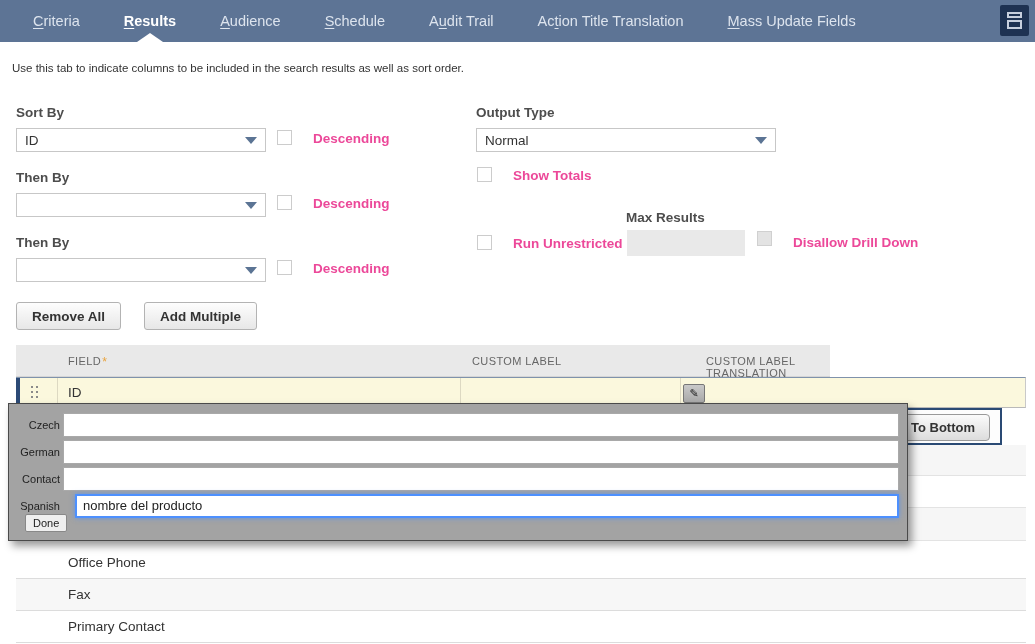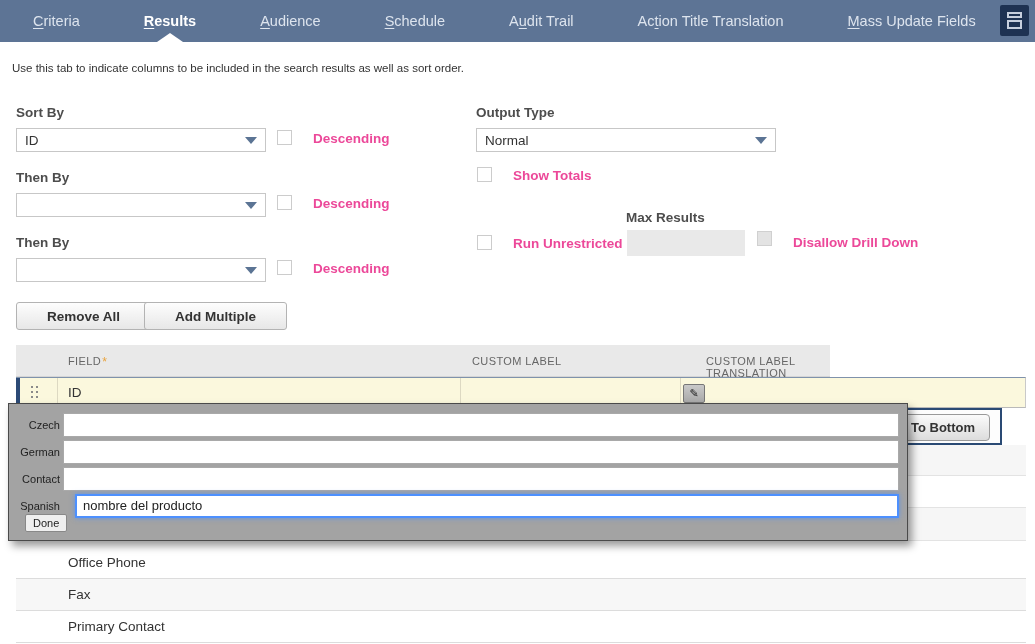--- a/index.html
+++ b/index.html
@@ -12,21 +12,21 @@
   
   .navbar {
     position:absolute; left:0; top:0; width:1035px; height:42px;
     background:#5d7495; display:flex; align-items:center;
   }
   .nav-tabs { display:flex; align-items:center; height:100%; padding-left:33px; }
   .nav-tab {
     position:relative; height:100%; display:flex; align-items:center;
     color:#dde4ee; font-size:14.5px; cursor:pointer; white-space:nowrap;
   }
-  .nav-tab + .nav-tab { margin-left:64px; }
+  .nav-tab + .nav-tab { margin-left:44px; }
   .nav-tab.active { color:#ffffff; font-weight:bold; }
   .nav-tab u { text-decoration:underline; text-underline-offset:2px; }
   .tab-pointer {
     position:absolute; bottom:0; left:50%; transform:translateX(-50%);
     width:0; height:0; border-left:13px solid transparent;
     border-right:13px solid transparent; border-bottom:9px solid #ffffff;
   }
   .nav-menu-btn {
     position:absolute; right:6px; top:5px; width:29px; height:31px;
     background:#1e3252; border-radius:2px; display:flex; flex-direction:column;
@@ -49,21 +49,21 @@
   .checkbox {
     position:absolute; width:15px; height:15px; background:#fff;
     border:1px solid #ccc; cursor:pointer;
   }
   .checkbox.disabled { background:#e3e3e3; border-color:#d0d0d0; }
   .cb-label { position:absolute; font-size:13.5px; font-weight:bold; color:#ec4899; cursor:default;padding-left:12px; }
   .text-input-disabled {
     position:absolute; background:#e9e9e9; border:none; height:26px; width:118px;
   }
   .btn {
-    position:absolute; height:28px; padding:0 30px; font-size:13.5px; font-weight:bold;
+    position:absolute; height:28px; padding:0 15px; font-size:13.5px; font-weight:bold;
     color:#333; background:linear-gradient(#fdfdfd,#e7e7e7); border:1px solid #b3b3b3;
     border-radius:3px; cursor:pointer; font-family:inherit;
   }
 
   
   .tbl-header {
     position:absolute; left:16px; top:345px; width:814px; height:32px;
     background:#e9e9e9; border-bottom:1px solid #d5d5d5;
   }
   .tbl-header .col { position:absolute; top:10px; font-size:11px; color:#666; letter-spacing:.4px; }

